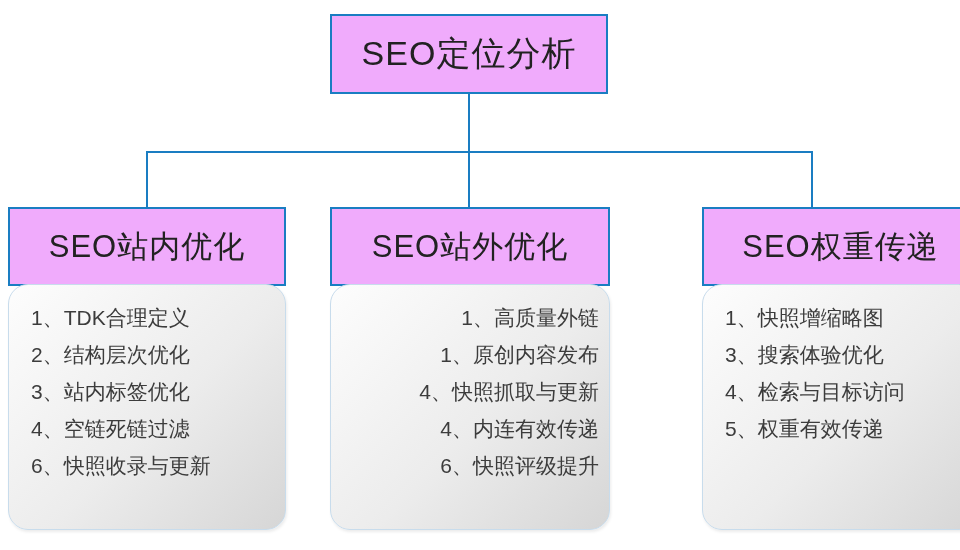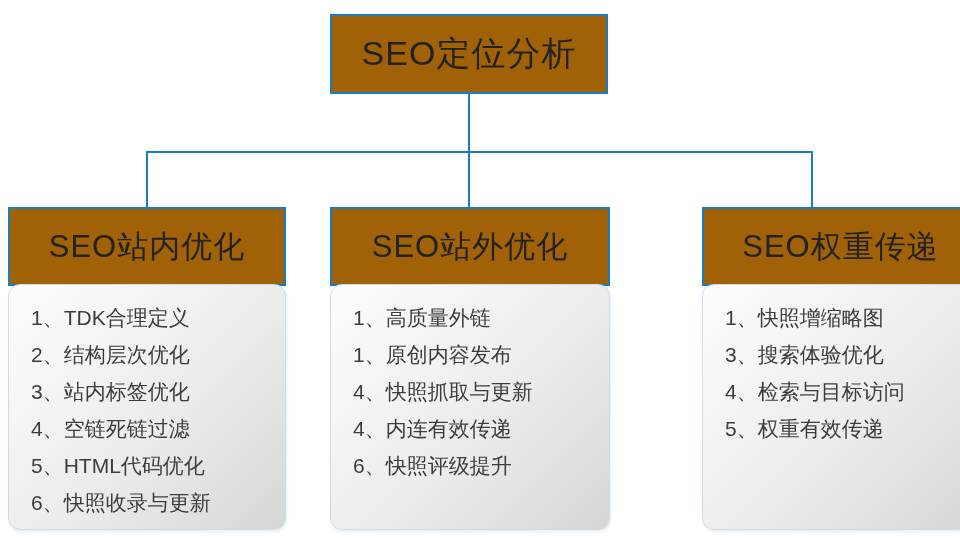--- a/index.html
+++ b/index.html
@@ -8,21 +8,21 @@
   }
   *{margin:0;padding:0;box-sizing:border-box;}
   html,body{width:960px;height:550px;background:#ffffff;overflow:hidden;}
   body{
     font-family:"Liberation Sans","DejaVu Sans",sans-serif;
     position:relative;
     color:#2b2b2b;
   }
   .node{
     position:absolute;
-    background:#a16207;
+    background:#f0abfc;
     border:2px solid var(--accent,#1a7dc2);
     display:flex;
     align-items:center;
     justify-content:center;
   }
   .root-node{
     left:330px; top:14px; width:278px; height:80px;
     font-size:34px;
     letter-spacing:1px;
     color:#222222;
@@ -30,33 +30,33 @@
   .col-header{
     top:207px; height:79px;
     font-size:31px;
     letter-spacing:1px;
     color:#222222;
   }
   .col-list{
     position:absolute;
     top:284px; height:246px;
     border:1px solid #c8dcec;
-    border-radius:12px;
+    border-radius:20px;
     background:linear-gradient(135deg,#fdfdfd 0%,#ececec 55%,#d6d6d6 100%);
     padding:14px 10px 10px 22px;
     box-shadow:1px 2px 3px rgba(0,0,0,0.08);
   }
   .col-list .item{
     font-size:21px;
     line-height:37px;
     color:#3c3c3c;
     white-space:nowrap;
   }
   .col1{left:8px;   width:278px;}
-  .col2{left:330px; width:280px;}
+  .col2{left:330px; width:280px;text-align:right;}
   .col3{left:674px; width:277px;margin-left:28px;}
   .line{
     position:absolute;
     background:var(--line,#1a7dc2);
   }
   .v-root   {left:468px; top:94px;  width:2px;  height:58px;}
   .h-branch {left:146px; top:151px; width:667px; height:2px;}
   .v-left   {left:146px; top:151px; width:2px;  height:56px;}
   .v-mid    {left:468px; top:151px; width:2px;  height:56px;}
   .v-right  {left:811px; top:151px; width:2px;  height:56px;}
@@ -75,21 +75,20 @@
 <div class="line v-right"></div>
 
 <div class="node col-header col1">
   <span>SEO站内优化</span>
 </div>
 <div class="col-list col1">
   <div class="item">1、TDK合理定义</div>
   <div class="item">2、结构层次优化</div>
   <div class="item">3、站内标签优化</div>
   <div class="item">4、空链死链过滤</div>
-  <div class="item">5、HTML代码优化</div>
   <div class="item">6、快照收录与更新</div>
 </div>
 
 <div class="node col-header col2">
   <span>SEO站外优化</span>
 </div>
 <div class="col-list col2">
   <div class="item">1、高质量外链</div>
   <div class="item">1、原创内容发布</div>
   <div class="item">4、快照抓取与更新</div>

